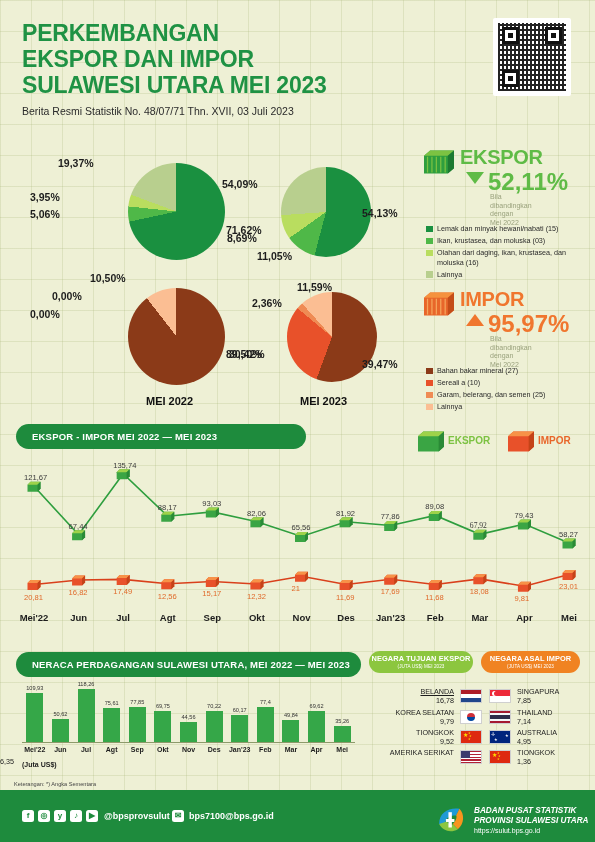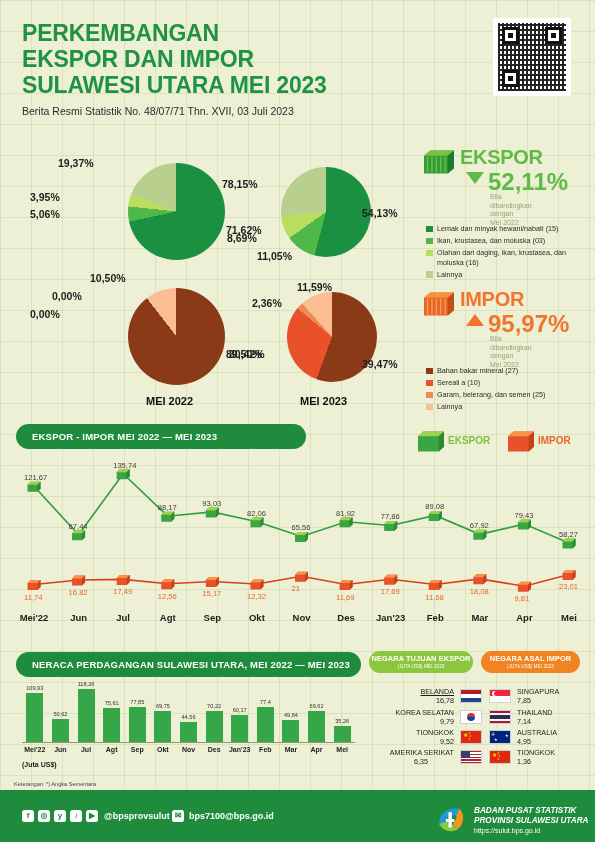--- a/index.html
+++ b/index.html
@@ -124,21 +124,21 @@
   </div>
 
 
   <div class="pie" id="pie0" style="left: 128px; top: 163px; width: 97px; height: 97px; background: conic-gradient(rgb(26, 144, 64) 0%, rgb(26, 144, 64) 71.62%, rgb(79, 184, 72) 71.62%, rgb(79, 184, 72) 76.68%, rgb(185, 221, 95) 76.68%, rgb(185, 221, 95) 80.63%, rgb(184, 207, 142) 80.63%, rgb(184, 207, 142) 100%);"></div>
   <div class="plabel" style="left:58px; top:157px;">19,37%</div>
   <div class="plabel" style="left:30px; top:191px;">3,95%</div>
   <div class="plabel" style="left:30px; top:208px;">5,06%</div>
   <div class="plabel" style="left:226px; top:224px;">71,62%</div>
 
   <div class="pie" id="pie1" style="left: 281px; top: 167px; width: 90px; height: 90px; background: conic-gradient(rgb(26, 144, 64) 0%, rgb(26, 144, 64) 54.13%, rgb(79, 184, 72) 54.13%, rgb(79, 184, 72) 65.18%, rgb(185, 221, 95) 65.18%, rgb(185, 221, 95) 73.87%, rgb(184, 207, 142) 73.87%, rgb(184, 207, 142) 100%);"></div>
-  <div class="plabel" style="left:222px; top:178px;">78,15%</div>
+  <div class="plabel" style="left:222px; top:178px;">54,09%</div>
   <div class="plabel" style="left:227px; top:232px;">8,69%</div>
   <div class="plabel" style="left:257px; top:250px;">11,05%</div>
   <div class="plabel" style="left:362px; top:207px;">54,13%</div>
 
   <div class="pie" id="pie2" style="left: 128px; top: 288px; width: 97px; height: 97px; background: conic-gradient(rgb(139, 58, 24) 0%, rgb(139, 58, 24) 89.5%, rgb(232, 81, 42) 89.5%, rgb(232, 81, 42) 89.5%, rgb(239, 139, 84) 89.5%, rgb(239, 139, 84) 89.5%, rgb(251, 190, 147) 89.5%, rgb(251, 190, 147) 100%);"></div>
   <div class="plabel" style="left:90px; top:272px;">10,50%</div>
   <div class="plabel" style="left:52px; top:290px;">0,00%</div>
   <div class="plabel" style="left:30px; top:308px;">0,00%</div>
   <div class="plabel" style="left:226px; top:348px;">89,50%</div>
 
@@ -362,24 +362,24 @@
       <div class="lcval" style="left: 24px; top: 473.308px;">121,67</div>
       <div class="lcval" style="left: 68.5833px; top: 521.754px;">67,44</div>
       <div class="lcval" style="left: 113.167px; top: 460.739px;">135,74</div>
       <div class="lcval" style="left: 157.75px; top: 503.235px;">88,17</div>
       <div class="lcval" style="left: 202.333px; top: 498.893px;">93,03</div>
       <div class="lcval" style="left: 246.917px; top: 508.693px;">82,06</div>
       <div class="lcval" style="left: 291.5px; top: 523.433px;">65,56</div>
       <div class="lcval" style="left: 336.083px; top: 508.818px;">81,92</div>
       <div class="lcval" style="left: 380.667px; top: 512.445px;">77,86</div>
       <div class="lcval" style="left: 425.25px; top: 502.422px;">89,08</div>
-      <div class="lcval" style="left: 469.833px; top: 521.325px;">67,92</div>
+      <div class="lcval" style="left: 469.833px; top: 521.325px; font-family: Liberation Serif, serif;">67,92</div>
       <div class="lcval" style="left: 514.417px; top: 511.043px;">79,43</div>
       <div class="lcval" style="left: 559px; top: 529.945px;">58,27</div>
-      <div class="lcval imp" style="left: 24px; top: 592.512px;">11,74</div>
+      <div class="lcval imp" style="left: 24px; top: 592.512px;">20,81</div>
       <div class="lcval imp" style="left: 68.5833px; top: 587.974px;">16,82</div>
       <div class="lcval imp" style="left: 113.167px; top: 587.376px;">17,49</div>
       <div class="lcval imp" style="left: 157.75px; top: 591.78px;">12,56</div>
       <div class="lcval imp" style="left: 202.333px; top: 589.448px;">15,17</div>
       <div class="lcval imp" style="left: 246.917px; top: 591.994px;">12,32</div>
       <div class="lcval imp" style="left: 291.5px; top: 584.24px;">21</div>
       <div class="lcval imp" style="left: 336.083px; top: 592.557px;">11,69</div>
       <div class="lcval imp" style="left: 380.667px; top: 587.197px;">17,69</div>
       <div class="lcval imp" style="left: 425.25px; top: 592.566px;">11,68</div>
       <div class="lcval imp" style="left: 469.833px; top: 586.849px;">18,08</div>
@@ -504,21 +504,21 @@
     <div class="cval" style="left: 0px; top: 737px; width: 454px; text-align: right;">9,52</div>
     <div class="flag" style="left: 460px; top: 730px;">
       <div style="height:100%;background:#de2910;position:relative">
         <span style="position:absolute;left:2px;top:1px;color:#ffde00;font-size:6px;line-height:6px">★</span>
         <span style="position:absolute;left:7px;top:1px;color:#ffde00;font-size:3px;line-height:3px">★</span>
         <span style="position:absolute;left:8px;top:4px;color:#ffde00;font-size:3px;line-height:3px">★</span>
         <span style="position:absolute;left:7px;top:7px;color:#ffde00;font-size:3px;line-height:3px">★</span>
       </div>
     </div>
     <div class="cname" style="left: 0px; top: 748px; width: 454px; text-align: right;">AMERIKA SERIKAT</div>
-    <div class="cval" style="left: 0px; top: 757px; width: 428px; text-align: right;">6,35</div>
+    <div class="cval" style="left: 0px; top: 757px; width: 428px; text-align: left;">6,35</div>
     <div class="flag" style="left: 460px; top: 750px;">
       <div style="height:100%;background:repeating-linear-gradient(#b22234 0 1.4px,#fff 1.4px 2.8px);position:relative">
         <div style="position:absolute;left:0;top:0;width:9px;height:7px;background:#3c3b6e"></div>
       </div>
     </div>
     <div class="flag" style="left: 489px; top: 689px;">
       <div style="height:50%;background:#ed2939;position:relative">
         <div style="position:absolute;left:2px;top:1px;width:5px;height:5px;border-radius:50%;background:#fff"></div>
         <div style="position:absolute;left:4px;top:1px;width:5px;height:5px;border-radius:50%;background:#ed2939"></div>
       </div>

